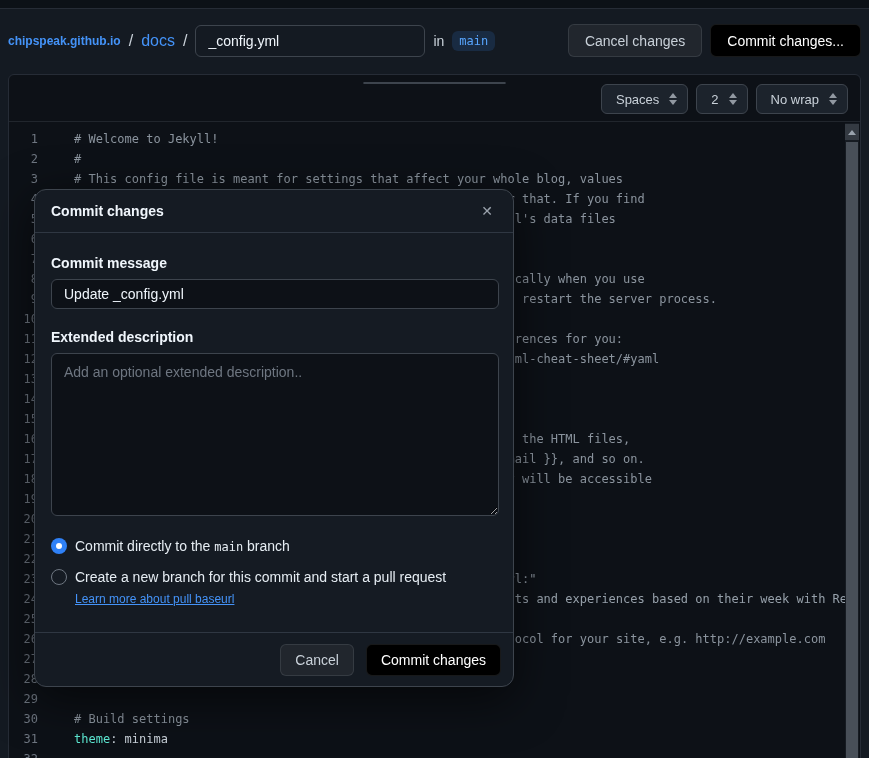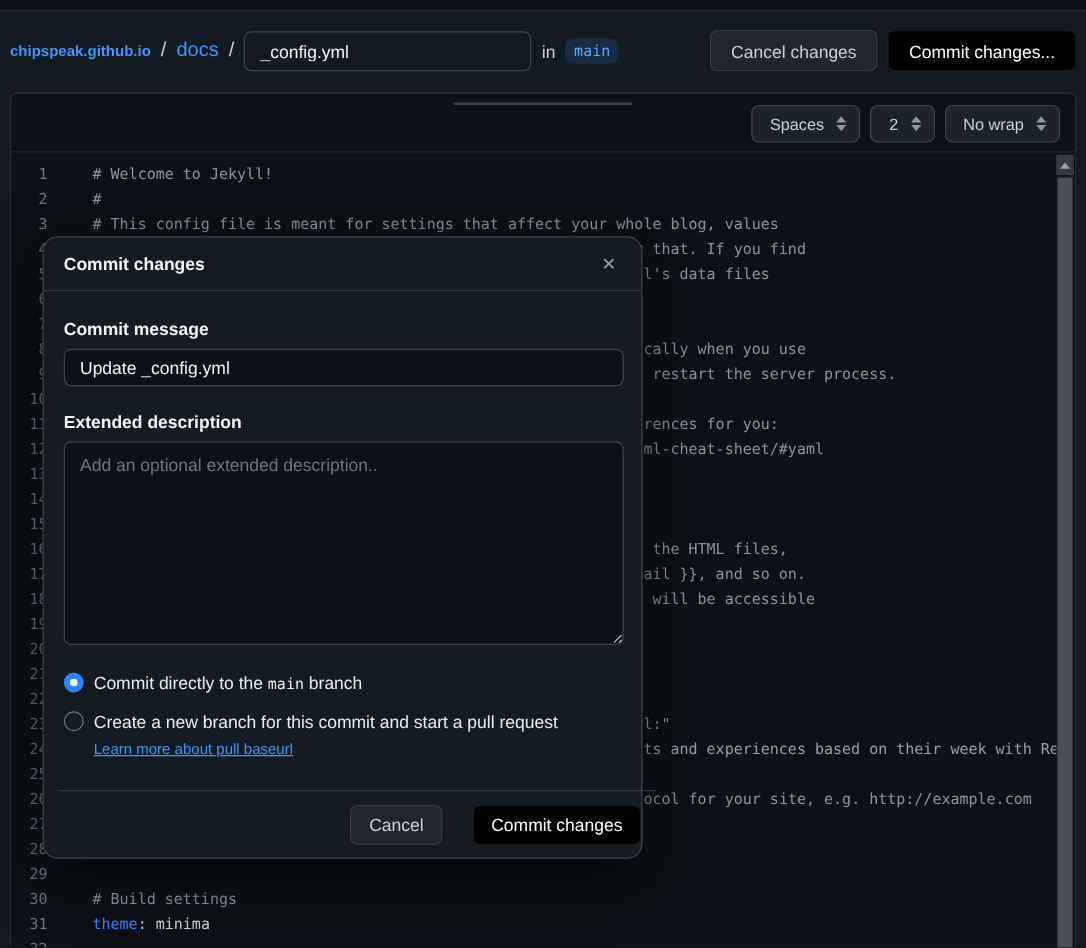--- a/index.html
+++ b/index.html
@@ -73,21 +73,21 @@
   .unfold-icon .tri-down { width:0; height:0; border-left:4px solid transparent;
     border-right:4px solid transparent; border-top:5px solid #9198a1; }
   
   .code-area { position:absolute; left:0; top:48px; right:0; bottom:0; overflow:hidden; }
   .code-line { position:relative; height:20px; white-space:pre;
     font-family:"DejaVu Sans Mono","Liberation Mono",monospace; font-size:12px; line-height:20px; }
   .gutter-num { position:absolute; left:0; top:0; width:29px; text-align:right;
     color:#6e7681; }
   .line-text { position:absolute; left:65px; top:0; }
   .tok-comment { color:#8b949e; }
-  .tok-key { color:#3b82f6; }
+  .tok-key { color:#5eead4; }
   .tok-punct { color:#c9d1d9; }
   .tok-val { color:#c9d1d9; }
   .tok-str { color:#a5d6ff; }
   .tok-plain { color:#96a0aa; }
   
   .v-scrollbar { position:absolute; top:48px; right:1px; bottom:0; width:14px;
     background:#161b22; }
   .scroll-up-btn { position:absolute; top:1px; left:0; width:14px; height:16px;
     background:#343a42; display:flex; align-items:center; justify-content:center; cursor:pointer; }
   .scroll-up-btn .tri { width:0; height:0; border-left:4px solid transparent;
@@ -127,23 +127,23 @@
   .radio-circle.checked { background:#2f81f7; position:relative; }
   .radio-circle.checked::after { content:""; position:absolute; left:5px; top:5px;
     width:6px; height:6px; border-radius:50%; background:#ffffff; }
   .radio-circle.unchecked { border:1px solid #6e7681; background:transparent; }
   .radio-label { margin-left:8px; font-size:14px; color:#e6edf3; line-height:18px; }
   .inline-code { font-family:"DejaVu Sans Mono","Liberation Mono",monospace;
     font-size:12px; }
   .bold { font-weight:400; }
   .learn-more-link { display:inline-block; margin:6px 0 0 24px; font-size:12px;
     color:#4493f8; text-decoration:underline; cursor:pointer; }
-  .modal-footer { position:absolute; left:12px; bottom:0; width:100%; height:54px;
+  .modal-footer { position:absolute; left:0; bottom:0; width:100%; height:54px;
     border-top:1px solid #2f3742; display:flex; align-items:center;
-    justify-content:flex-end; gap:24px; padding:0 12px;margin-top:32px; }
+    justify-content:flex-end; gap:12px; padding:0 12px;margin-top:32px; }
   .btn-sm { height:32px; padding:0 14px; }
 </style>
 </head>
 <body>
 
 <div class="top-strip"></div>
 
 <div class="page-header">
   <div class="breadcrumb">
     <span class="crumb-repo">chipspeak.github.io</span>

